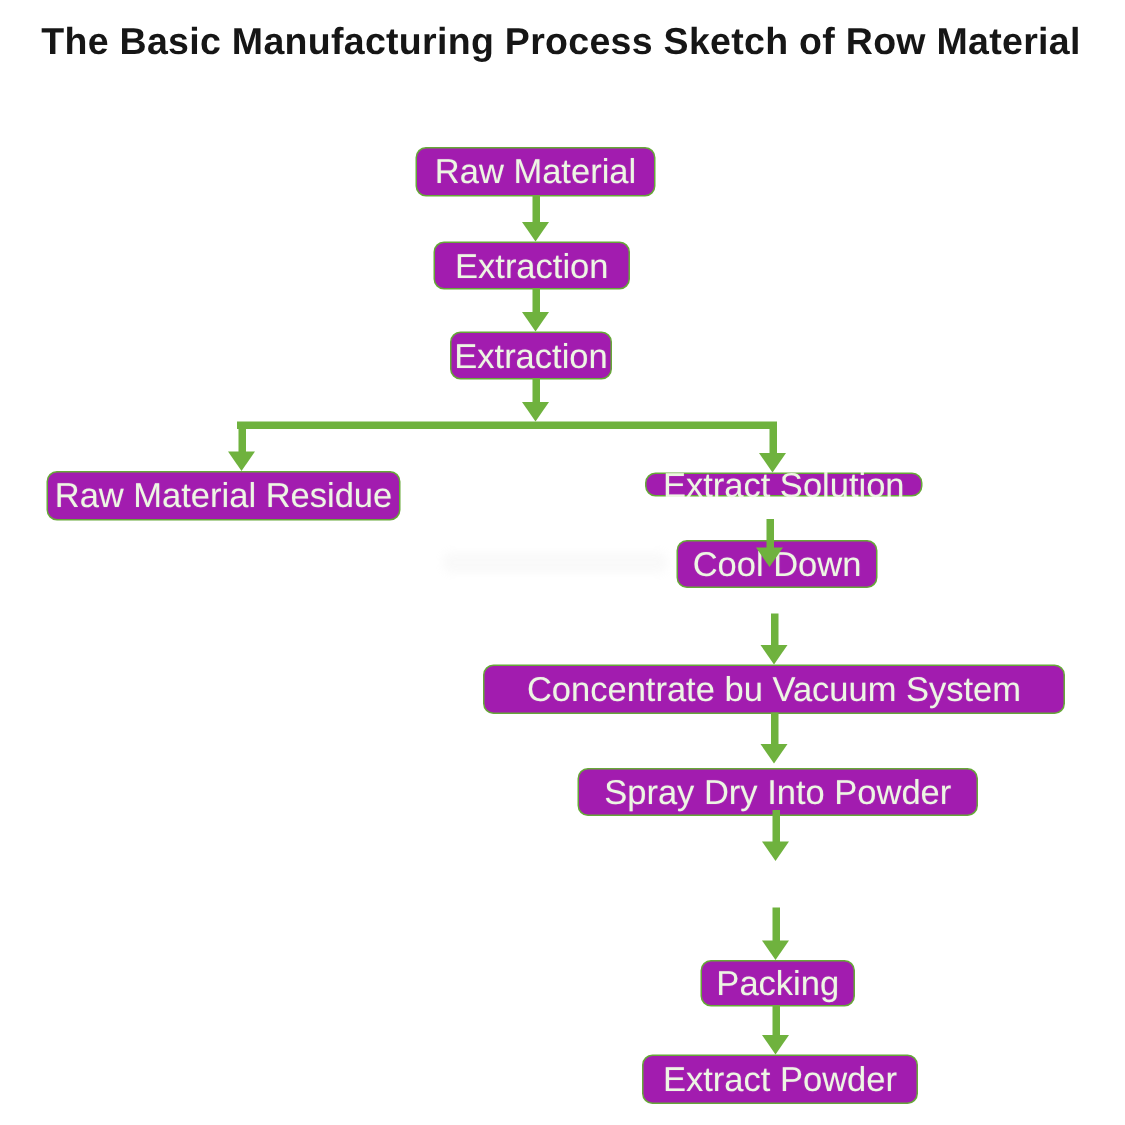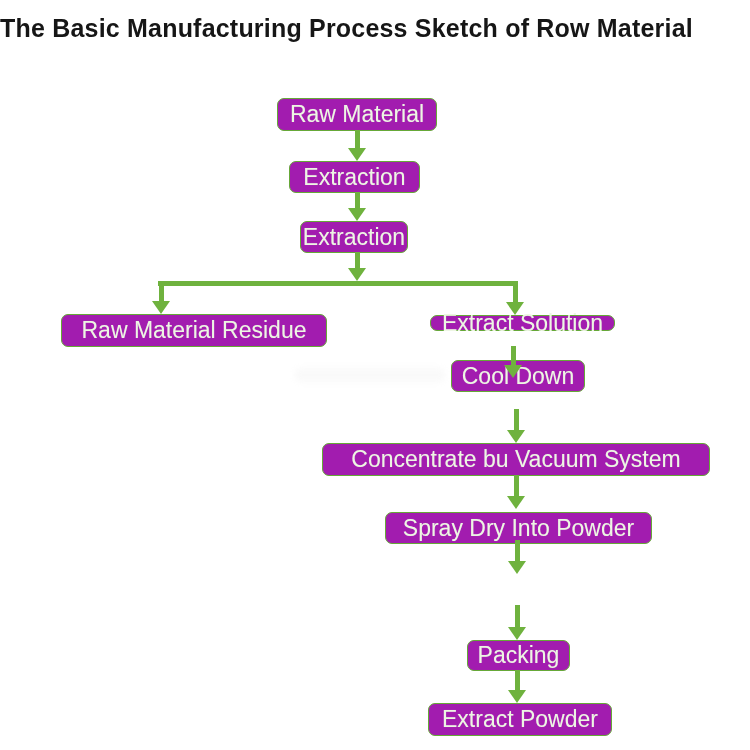--- a/index.html
+++ b/index.html
@@ -6,21 +6,21 @@
   #canvas{
     position:relative;
     width:750px;height:750px;
     background:#ffffff;
     font-family:"Liberation Sans", sans-serif;
     overflow:hidden;
   }
   .title{
     position:absolute;
     left:0;top:14px;width:748px;
-    text-align:left;
+    text-align:center;
     font-size:25px;
     font-weight:bold;
     letter-spacing:0.2px;
     color:#161616;
   }
   .node{
     position:absolute;
     background:#a21caf;
     border:1px solid #66A838;
     border-radius:7px;
@@ -79,21 +79,21 @@
 
   <div class="smear"></div>
   <div class="watermark">com</div>
 
   <div class="node" style="left:277px;top:98px;width:160px;height:33px;">Raw Material</div>
 
   <div class="node" style="left:289px;top:161px;width:131px;height:32px;">Extraction</div>
 
   <div class="node" style="left:300px;top:221px;width:108px;height:32px;">Extraction</div>
 
-  <div class="node" style="left:31px;top:314px;width:266px;height:33px;margin-left:30px;">Raw Material Residue</div>
+  <div class="node" style="left:31px;top:314px;width:236px;height:33px;">Raw Material Residue</div>
 
   <div class="node" style="left:430px;top:315px;width:185px;height:16px;">Extract Solution</div>
 
   <div class="node" style="left:451px;top:360px;width:134px;height:32px;">Cool Down</div>
 
   <div class="node" style="left:322px;top:443px;width:388px;height:33px;">Concentrate bu Vacuum System</div>
 
   <div class="node" style="left:385px;top:512px;width:267px;height:32px;">Spray Dry Into Powder</div>
 
 

